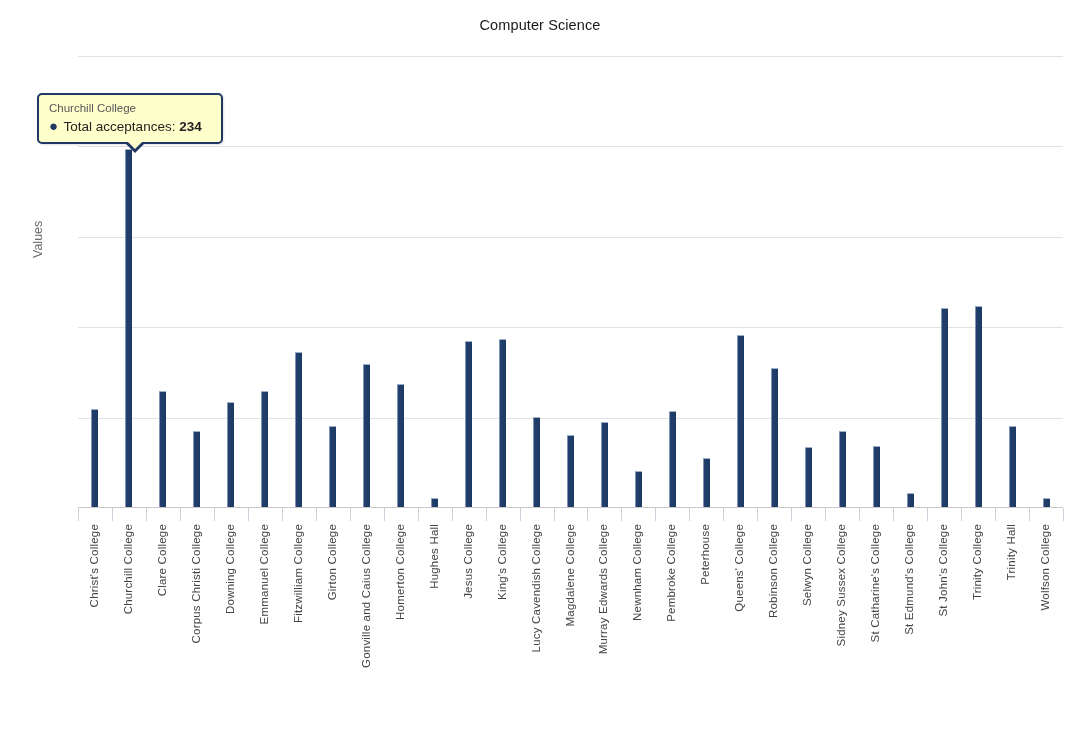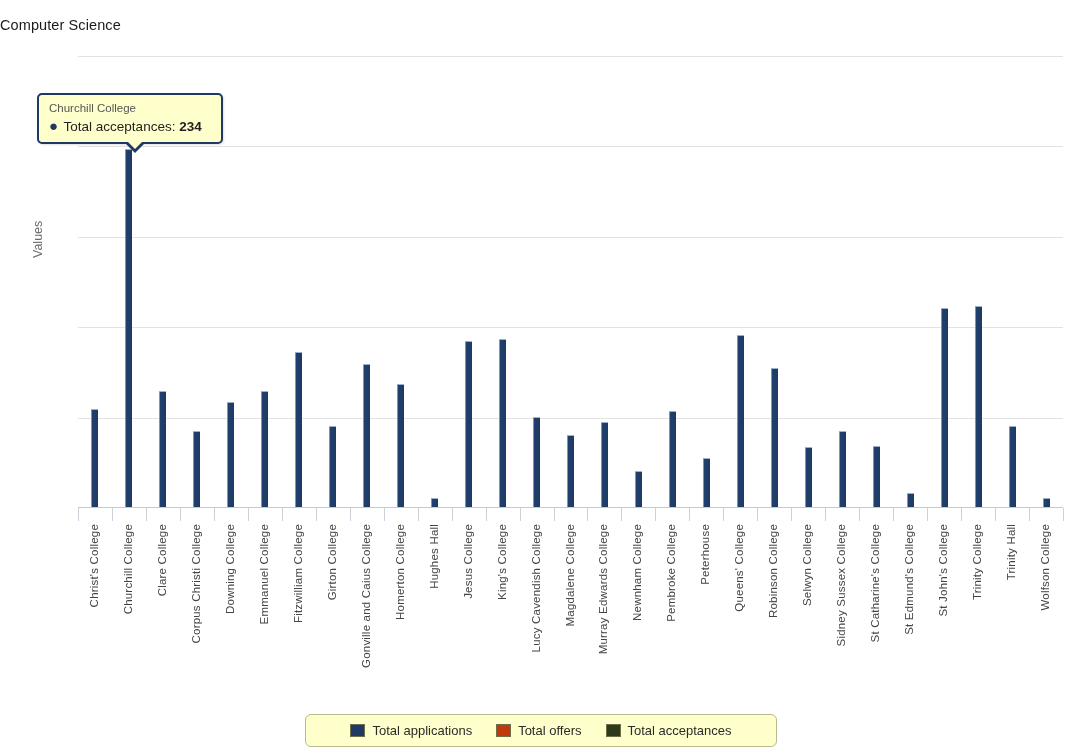--- a/index.html
+++ b/index.html
@@ -21,20 +21,21 @@
     width: 1080px;
     height: 750px;
   }
 
   
   .chart-title {
     position: absolute;
     left: 0;
     top: 17px;
     width: 1080px;
+    text-align: center;
     font-size: 14.5px;
     color: #1a1a1a;
     letter-spacing: 0.1px;
   }
 
   
   .plot-area {
     position: absolute;
     left: 78px;
     top: 56px;
@@ -333,29 +334,15 @@
     <div class="tooltip-title">Churchill College</div>
     <div class="tooltip-row">
       <span class="tooltip-bullet">●</span>
       <span>Total acceptances:</span>
       <span class="tooltip-value">234</span>
     </div>
     <div class="tooltip-pointer"></div>
     <div class="tooltip-pointer-inner"></div>
   </div>
 
-  <div class="legend" id="legend">
-      <div class="legend-item">
-        <span class="legend-swatch" style="background: rgb(31, 56, 100);"></span>
-        <span class="legend-label">Total applications</span>
-      </div>
-      <div class="legend-item">
-        <span class="legend-swatch" style="background: rgb(192, 56, 11);"></span>
-        <span class="legend-label">Total offers</span>
-      </div>
-      <div class="legend-item">
-        <span class="legend-swatch" style="background: rgb(45, 58, 27);"></span>
-        <span class="legend-label">Total acceptances</span>
-      </div>
-    </div>
 
 
 </div>
 
 </body></html>

